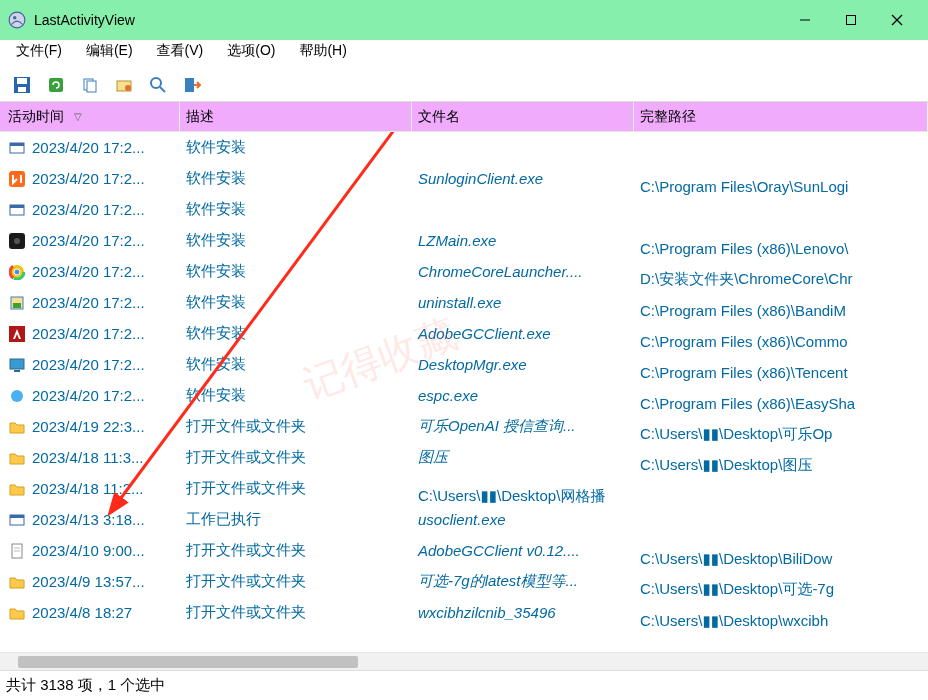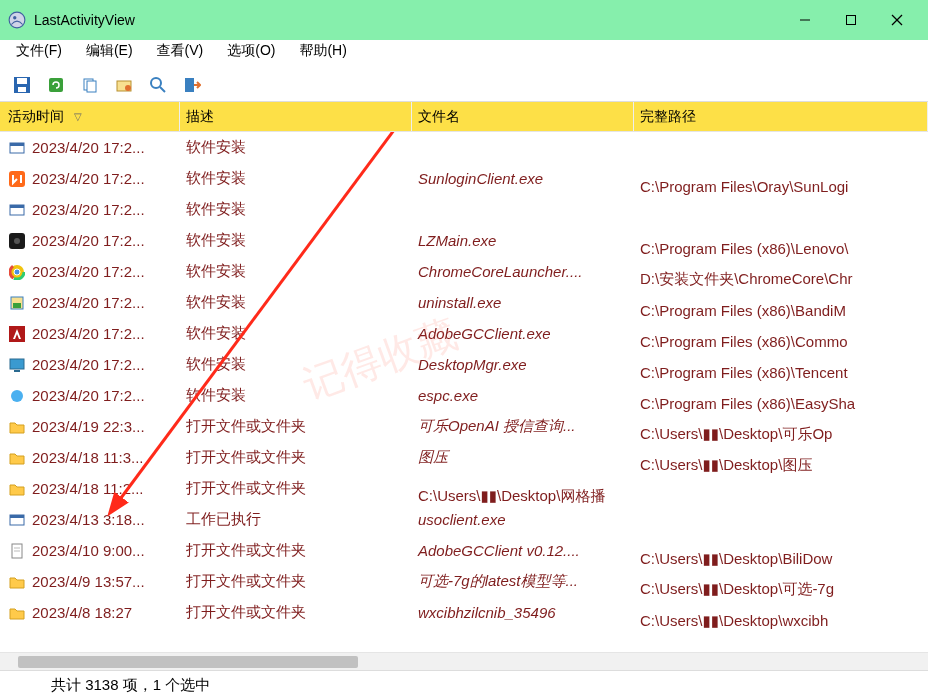--- a/index.html
+++ b/index.html
@@ -52,21 +52,21 @@
     gap: 10px;
     padding: 4px 10px;
     border-bottom: 1px solid #ddd;
   }
   .toolbar .toolbtn {
     width: 24px; height: 22px;
     display: inline-flex; align-items: center; justify-content: center;
   }
   .header-row {
     display: flex;
-    background: #fde047;
+    background: #f0abfc;
     border-bottom: 1px solid #e5e5e5;
     height: 30px;
     align-items: center;
     font-size: 14px;
     color: #000;
   }
   .col-time { width: 180px; padding-left: 8px; display: flex; align-items: center; gap: 6px;}
   .col-desc { width: 232px; padding-left: 6px; }
   .col-file { width: 222px; padding-left: 6px; }
   .col-path { flex: 1; padding-left: 6px; }
@@ -74,21 +74,21 @@
   .list-area {
     flex: 1;
     position: relative;
     overflow: hidden;
   }
   .row {
     display: flex;
     height: 31px;
     align-items: center;
     font-size: 15px;
-    color: #7f1d1d;
+    color: #0369a1;
     white-space: nowrap;
   }
   .row .icon {
     width: 18px; height: 18px; margin-right: 6px;
     display: inline-flex; align-items: center; justify-content: center; flex-shrink: 0;
   }
   .row .cell { overflow: hidden; text-overflow: ellipsis; }
   .row .c-time { width: 180px; padding-left: 8px; display: flex; align-items: center;}
   .row .c-desc { width: 232px; padding-left: 6px; }
   .row .c-file { width: 222px; padding-left: 6px; font-style: italic; }
@@ -107,21 +107,21 @@
     border-radius: 2px;
   }
   .statusbar {
     height: 30px;
     display: flex;
     align-items: center;
     padding: 0 6px;
     border-top: 1px solid #ddd;
     font-size: 15px;
   }
-  .statusbar .left { flex: 1; margin-left: 45px; }
+  .statusbar .left { flex: 1; }
   .statusbar .right {
     color: #1a6fc0;
     font-weight: 600;
   }
   .arrow-overlay {
     position: absolute;
     left: 0; top: 0;
     pointer-events: none;
     z-index: 10;
   }

